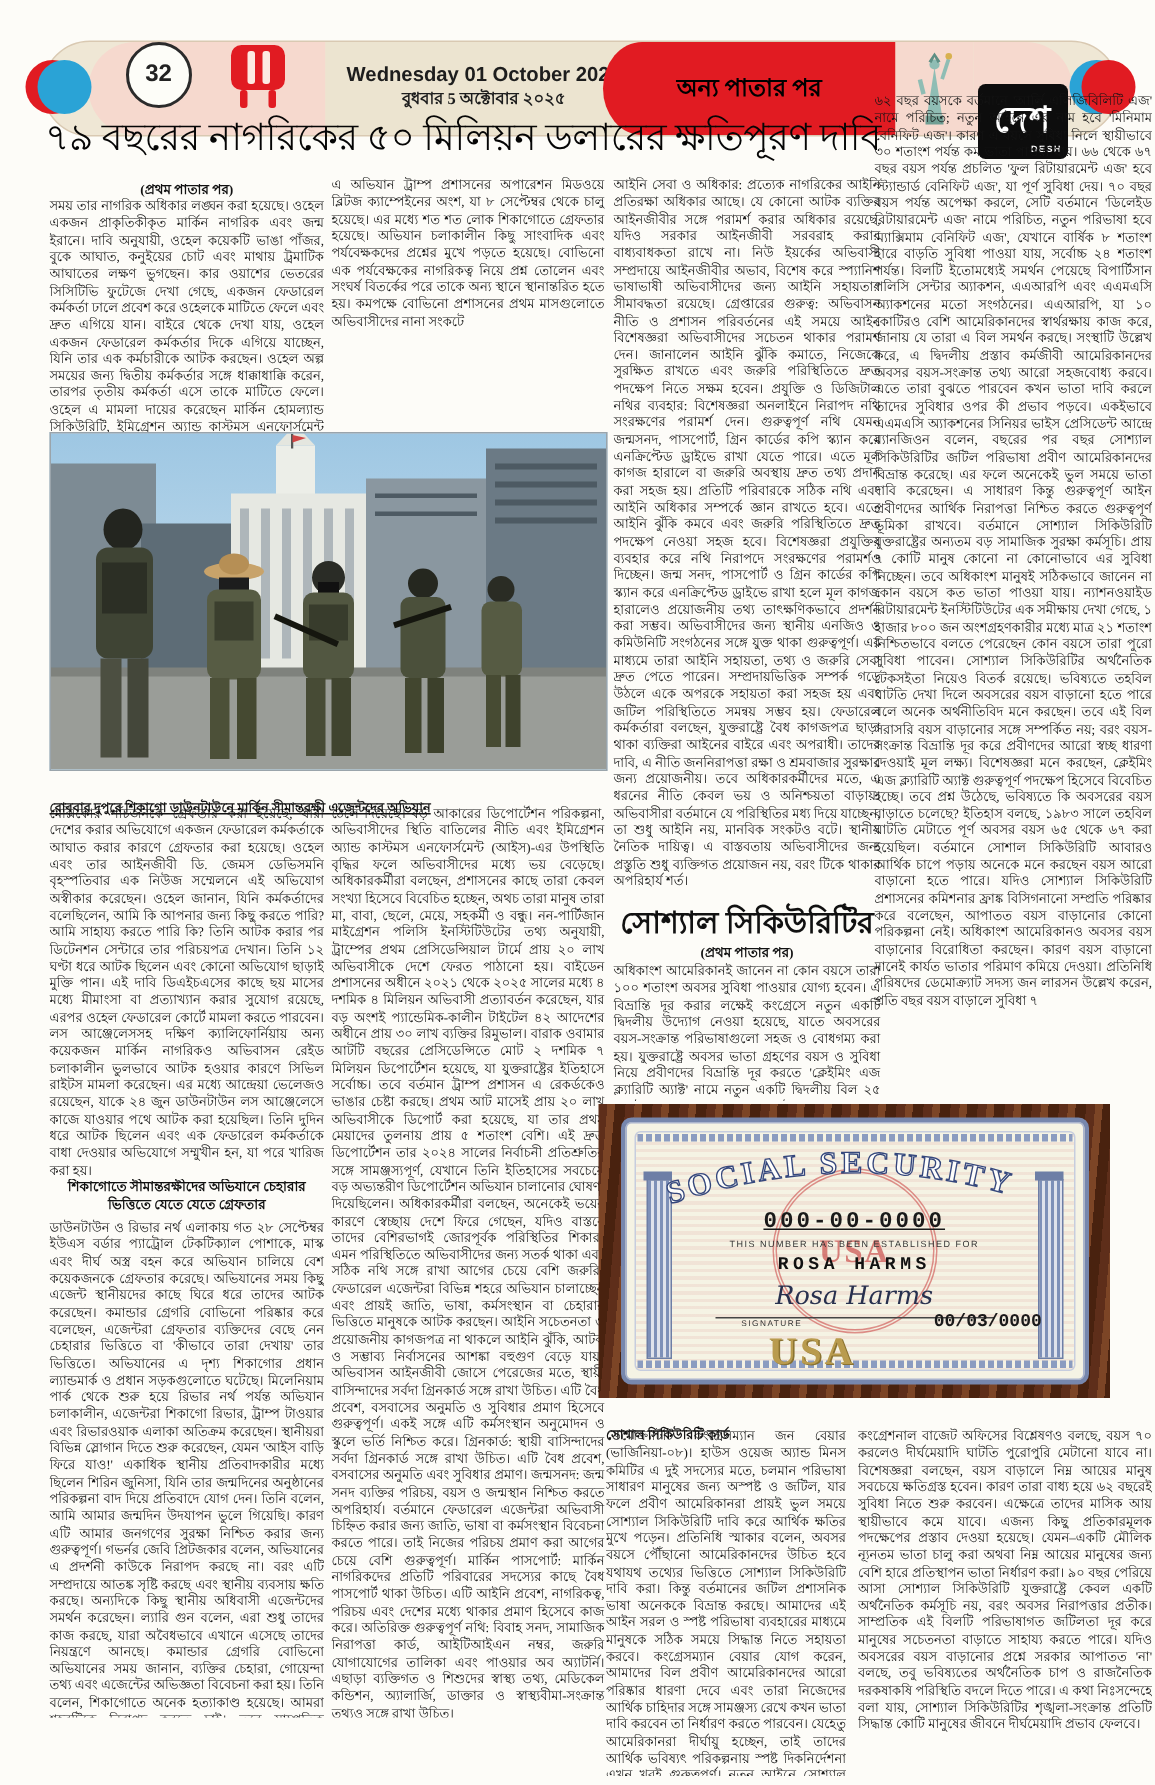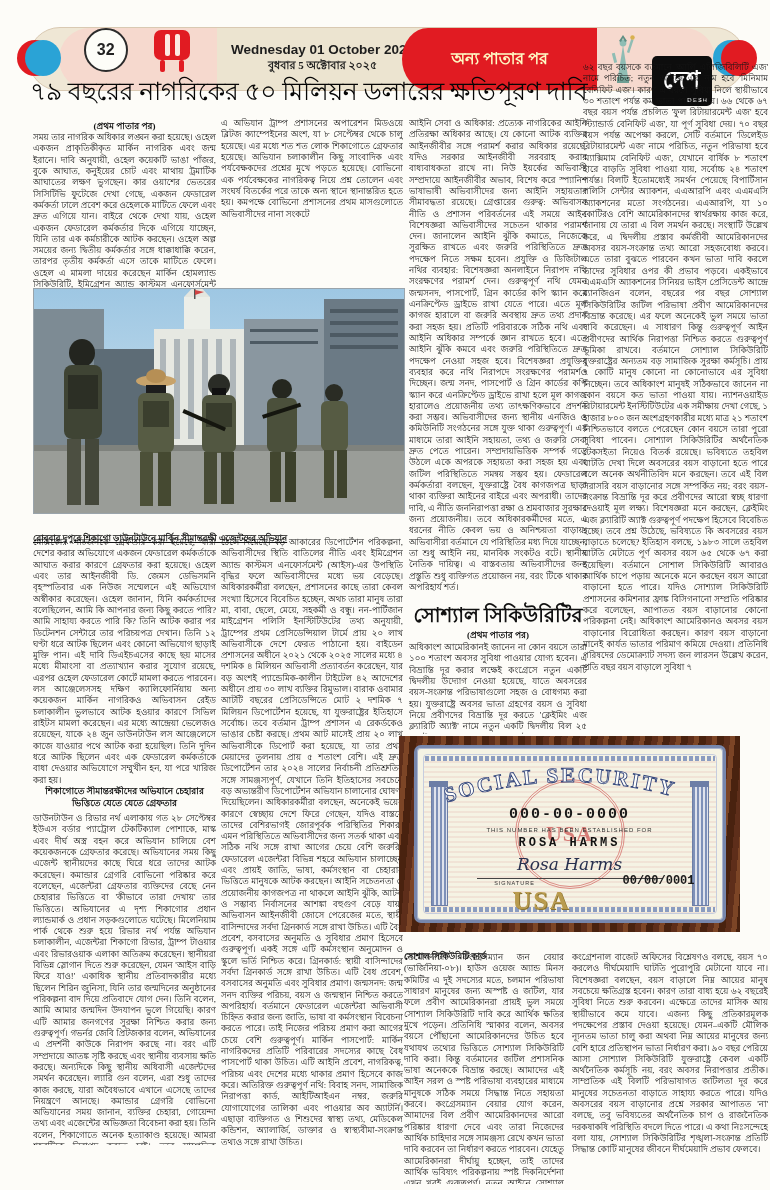--- a/index.html
+++ b/index.html
@@ -20,21 +20,21 @@
   .mark .body{position:absolute;left:2px;top:2px;width:36px;height:30px;background:#e11b22;border-radius:7px;}
   .mark .slit{position:absolute;top:6px;width:5px;height:22px;background:#fde9e2;border-radius:2px;}
   .mark .leg{position:absolute;top:32px;width:5px;height:12px;background:#e11b22;border-radius:2px;}
   .date-panel{flex:1 1 auto;background:#ece4d0;display:flex;flex-direction:column;
               align-items:center;justify-content:center;line-height:1.25;}
   .date-en{font:bold 13.5px "Liberation Sans",sans-serif;color:#1d1d1d;}
   .date-bn{font:bold 11px "Liberation Serif",serif;color:#1d1d1d;}
   .continued-panel{flex:0 0 195px;background:#e11b22;margin-left:-26px;
                    border-radius:52px 0 0 52px / 62px 0 0 62px;
                    display:flex;align-items:center;justify-content:center;}
-  .continued-panel span{color:#fef9c3;font:bold 16px "Liberation Serif",serif;}
+  .continued-panel span{color:#000000;font:bold 16px "Liberation Serif",serif;}
   .statue-box{flex:0 0 52px;background:#f6d9ce;display:flex;align-items:center;justify-content:center;}
   .logo-box{flex:0 0 66px;background:#f6d9ce;display:flex;align-items:center;justify-content:center;
             border-radius:0 31px 31px 0;}
   .logo-inner{width:60px;height:50px;background:#0d0d0d;border-radius:5px;position:relative;
               display:flex;align-items:center;justify-content:center;margin-top:44px;}
   .logo-inner .bn{color:#fff;font:bold 24px "Liberation Serif",serif;letter-spacing:1px;}
   .logo-inner .en{position:absolute;right:4px;bottom:3px;color:#fff;
                   font:bold 6px "Liberation Sans",sans-serif;letter-spacing:1px;}
   
   .headline{left:30px;top:72px;width:540px;height:46px;text-align:center;
@@ -59,21 +59,21 @@
           background:repeating-linear-gradient(0deg,rgba(214,130,130,.14) 0 2px,transparent 2px 5px);}
   .pillar{position:absolute;top:38px;width:15px;height:118px;
           background:repeating-linear-gradient(90deg,#7e90b8 0 2px,#dfe2ec 2px 4px);
           border:1px solid #6d7ea6;}
   .pillar:before{content:"";position:absolute;left:-3px;top:-6px;width:19px;height:6px;background:#6d7ea6;}
   .seal{position:absolute;left:50%;top:86px;transform:translate(-50%,-50%);width:104px;height:104px;
         border:3px double rgba(200,60,60,.55);border-radius:50%;
         display:flex;align-items:center;justify-content:center;}
   .seal span{color:rgba(195,50,50,.6);font:bold 22px "Liberation Serif",serif;letter-spacing:1px;}
   .ssnum{position:absolute;left:0;right:0;top:58px;text-align:center;
-         font:bold 15px "Liberation Mono","DejaVu Sans Mono",monospace;letter-spacing:2px;color:#1a1a1a;}
+         font:bold 15px "Liberation Mono","DejaVu Sans Mono",monospace;letter-spacing:2px;color:#1a1a1a;text-decoration:underline;}
   .ssestab{position:absolute;left:0;right:0;top:79px;text-align:center;
          font:6px "Liberation Sans",sans-serif;letter-spacing:1px;color:#333;}
   .ssname{position:absolute;left:0;right:0;top:88px;text-align:center;
          font:bold 12px "Liberation Mono","DejaVu Sans Mono",monospace;letter-spacing:3px;color:#111;}
   .sssig{position:absolute;left:0;right:0;top:106px;text-align:center;
          font-style:italic;font-family:"DejaVu Serif",serif;font-size:17px;color:#28304e;}
   .ssline{position:absolute;left:60px;right:60px;top:130px;border-bottom:1px solid #444;}
   .sssiglabel{position:absolute;left:0;right:110px;top:132px;text-align:center;
          font:5.5px "Liberation Sans",sans-serif;letter-spacing:1px;color:#333;}
   .ssdate{position:absolute;right:28px;top:126px;
@@ -244,21 +244,21 @@
       <text font-family="Liberation Serif, serif" font-size="21" font-weight="bold" fill="#fdfdfb" stroke="#35477c" stroke-width="0.9" letter-spacing="2.5">
         <textPath href="#arc" startOffset="4">SOCIAL SECURITY</textPath>
       </text>
     </svg>
     <div class="ssnum">000-00-0000</div>
     <div class="ssestab">THIS NUMBER HAS BEEN ESTABLISHED FOR</div>
     <div class="ssname">ROSA HARMS</div>
     <div class="sssig">Rosa Harms</div>
     <div class="ssline"></div>
     <div class="sssiglabel">SIGNATURE</div>
-    <div class="ssdate">00/00/0001</div>
+    <div class="ssdate">00/03/0000</div>
     <div class="ssusa">USA</div>
   </div>
 </div>
 <div class="abs caption" style="left:404px;top:936px;width:180px;margin-top:15px;">সোশাল সিকিউরিটি কার্ড</div>
 
 <div class="abs btxt" style="left:404px;top:952px;width:160px;height:232px;">ডেমোক্র্যাটটি কংগ্রেসম্যান জন বেয়ার (ভার্জিনিয়া-০৮)। হাউস ওয়েজ অ্যান্ড মিনস কমিটির এ দুই সদস্যের মতে, চলমান পরিভাষা সাধারণ মানুষের জন্য অস্পষ্ট ও জটিল, যার ফলে প্রবীণ আমেরিকানরা প্রায়ই ভুল সময়ে সোশ্যাল সিকিউরিটি দাবি করে আর্থিক ক্ষতির মুখে পড়েন। প্রতিনিধি স্মাকার বলেন, অবসর বয়সে পৌঁছানো আমেরিকানদের উচিত হবে যথাযথ তথ্যের ভিত্তিতে সোশ্যাল সিকিউরিটি দাবি করা। কিন্তু বর্তমানের জটিল প্রশাসনিক ভাষা অনেককে বিভ্রান্ত করছে। আমাদের এই আইন সরল ও স্পষ্ট পরিভাষা ব্যবহারের মাধ্যমে মানুষকে সঠিক সময়ে সিদ্ধান্ত নিতে সহায়তা করবে। কংগ্রেসম্যান বেয়ার যোগ করেন, আমাদের বিল প্রবীণ আমেরিকানদের আরো পরিষ্কার ধারণা দেবে এবং তারা নিজেদের আর্থিক চাহিদার সঙ্গে সামঞ্জস্য রেখে কখন ভাতা দাবি করবেন তা নির্ধারণ করতে পারবেন। যেহেতু আমেরিকানরা দীর্ঘায়ু হচ্ছেন, তাই তাদের আর্থিক ভবিষ্যৎ পরিকল্পনায় স্পষ্ট দিকনির্দেশনা এখন খুবই গুরুত্বপূর্ণ। নতুন আইনে সোশ্যাল সিকিউরিটি প্রশাসনের ব্যবহৃত তিনটি গুরুত্বপূর্ণ বয়স-সম্পর্কিত পরিভাষা বদলানো হবে।</div>
 
 <div class="abs btxt" style="left:583px;top:62px;width:185px;height:672px;">৬২ বছর বয়সকে বর্তমানে 'আর্লি এলিজিবিলিটি এজ' নামে পরিচিত; নতুন আইনে এর নাম হবে 'মিনিমাম বেনিফিট এজ'। কারণ এ বয়সে সুবিধা নিলে স্থায়ীভাবে ৩০ শতাংশ পর্যন্ত কম ভাতা পাওয়া যায়। ৬৬ থেকে ৬৭ বছর বয়স পর্যন্ত প্রচলিত 'ফুল রিটায়ারমেন্ট এজ' হবে 'স্ট্যান্ডার্ড বেনিফিট এজ', যা পূর্ণ সুবিধা দেয়। ৭০ বছর বয়স পর্যন্ত অপেক্ষা করলে, সেটি বর্তমানে 'ডিলেইড রিটায়ারমেন্ট এজ' নামে পরিচিত, নতুন পরিভাষা হবে 'ম্যাক্সিমাম বেনিফিট এজ', যেখানে বার্ষিক ৮ শতাংশ হারে বাড়তি সুবিধা পাওয়া যায়, সর্বোচ্চ ২৪ শতাংশ পর্যন্ত। বিলটি ইতোমধ্যেই সমর্থন পেয়েছে বিপার্টিসান পলিসি সেন্টার অ্যাকশন, এএআরপি এবং এএমএসি অ্যাকশনের মতো সংগঠনের। এএআরপি, যা ১০ কোটিরও বেশি আমেরিকানদের স্বার্থরক্ষায় কাজ করে, জানায় যে তারা এ বিল সমর্থন করছে। সংস্থাটি উল্লেখ করে, এ দ্বিদলীয় প্রস্তাব কর্মজীবী আমেরিকানদের অবসর বয়স-সংক্রান্ত তথ্য আরো সহজবোধ্য করবে। এতে তারা বুঝতে পারবেন কখন ভাতা দাবি করলে তাদের সুবিধার ওপর কী প্রভাব পড়বে। একইভাবে এএমএসি অ্যাকশনের সিনিয়র ভাইস প্রেসিডেন্ট আন্দ্রে ম্যানজিওন বলেন, বছরের পর বছর সোশ্যাল সিকিউরিটির জটিল পরিভাষা প্রবীণ আমেরিকানদের বিভ্রান্ত করেছে। এর ফলে অনেকেই ভুল সময়ে ভাতা দাবি করেছেন। এ সাধারণ কিন্তু গুরুত্বপূর্ণ আইন প্রবীণদের আর্থিক নিরাপত্তা নিশ্চিত করতে গুরুত্বপূর্ণ ভূমিকা রাখবে। বর্তমানে সোশ্যাল সিকিউরিটি যুক্তরাষ্ট্রের অন্যতম বড় সামাজিক সুরক্ষা কর্মসূচি। প্রায় ৭ কোটি মানুষ কোনো না কোনোভাবে এর সুবিধা নিচ্ছেন। তবে অধিকাংশ মানুষই সঠিকভাবে জানেন না কোন বয়সে কত ভাতা পাওয়া যায়। ন্যাশনওয়াইড রিটায়ারমেন্ট ইনস্টিটিউটের এক সমীক্ষায় দেখা গেছে, ১ হাজার ৮০০ জন অংশগ্রহণকারীর মধ্যে মাত্র ২১ শতাংশ নিশ্চিতভাবে বলতে পেরেছেন কোন বয়সে তারা পুরো সুবিধা পাবেন। সোশ্যাল সিকিউরিটির অর্থনৈতিক টেকসইতা নিয়েও বিতর্ক রয়েছে। ভবিষ্যতে তহবিল ঘাটতি দেখা দিলে অবসরের বয়স বাড়ানো হতে পারে বলে অনেক অর্থনীতিবিদ মনে করছেন। তবে এই বিল সরাসরি বয়স বাড়ানোর সঙ্গে সম্পর্কিত নয়; বরং বয়স-সংক্রান্ত বিভ্রান্তি দূর করে প্রবীণদের আরো স্বচ্ছ ধারণা দেওয়াই মূল লক্ষ্য। বিশেষজ্ঞরা মনে করছেন, ক্লেইমিং এজ ক্ল্যারিটি অ্যাক্ট গুরুত্বপূর্ণ পদক্ষেপ হিসেবে বিবেচিত হচ্ছে। তবে প্রশ্ন উঠেছে, ভবিষ্যতে কি অবসরের বয়স বাড়াতে চলেছে? ইতিহাস বলছে, ১৯৮৩ সালে তহবিল ঘাটতি মেটাতে পূর্ণ অবসর বয়স ৬৫ থেকে ৬৭ করা হয়েছিল। বর্তমানে সোশাল সিকিউরিটি আবারও আর্থিক চাপে পড়ায় অনেকে মনে করছেন বয়স আরো বাড়ানো হতে পারে। যদিও সোশ্যাল সিকিউরিটি প্রশাসনের কমিশনার ফ্রাঙ্ক বিসিগনানো সম্প্রতি পরিষ্কার করে বলেছেন, আপাতত বয়স বাড়ানোর কোনো পরিকল্পনা নেই। অধিকাংশ আমেরিকানও অবসর বয়স বাড়ানোর বিরোধিতা করছেন। কারণ বয়স বাড়ানো মানেই কার্যত ভাতার পরিমাণ কমিয়ে দেওয়া। প্রতিনিধি পরিষদের ডেমোক্র্যাট সদস্য জন লারসন উল্লেখ করেন, প্রতি বছর বয়স বাড়ালে সুবিধা ৭</div>
 <div class="abs btxt" style="left:572px;top:952px;width:196px;height:232px;">কংগ্রেশনাল বাজেট অফিসের বিশ্লেষণও বলছে, বয়স ৭০ করলেও দীর্ঘমেয়াদি ঘাটতি পুরোপুরি মেটানো যাবে না। বিশেষজ্ঞরা বলছেন, বয়স বাড়ালে নিম্ন আয়ের মানুষ সবচেয়ে ক্ষতিগ্রস্ত হবেন। কারণ তারা বাধ্য হয়ে ৬২ বছরেই সুবিধা নিতে শুরু করবেন। এক্ষেত্রে তাদের মাসিক আয় স্থায়ীভাবে কমে যাবে। এজন্য কিছু প্রতিকারমূলক পদক্ষেপের প্রস্তাব দেওয়া হয়েছে। যেমন–একটি মৌলিক ন্যূনতম ভাতা চালু করা অথবা নিম্ন আয়ের মানুষের জন্য বেশি হারে প্রতিস্থাপন ভাতা নির্ধারণ করা। ৯০ বছর পেরিয়ে আসা সোশ্যাল সিকিউরিটি যুক্তরাষ্ট্রে কেবল একটি অর্থনৈতিক কর্মসূচি নয়, বরং অবসর নিরাপত্তার প্রতীক। সাম্প্রতিক এই বিলটি পরিভাষাগত জটিলতা দূর করে মানুষের সচেতনতা বাড়াতে সাহায্য করতে পারে। যদিও অবসরের বয়স বাড়ানোর প্রশ্নে সরকার আপাতত 'না' বলছে, তবু ভবিষ্যতের অর্থনৈতিক চাপ ও রাজনৈতিক দরকষাকষি পরিস্থিতি বদলে দিতে পারে। এ কথা নিঃসন্দেহে বলা যায়, সোশ্যাল সিকিউরিটির শৃঙ্খলা-সংক্রান্ত প্রতিটি সিদ্ধান্ত কোটি মানুষের জীবনে দীর্ঘমেয়াদি প্রভাব ফেলবে।</div>
 

